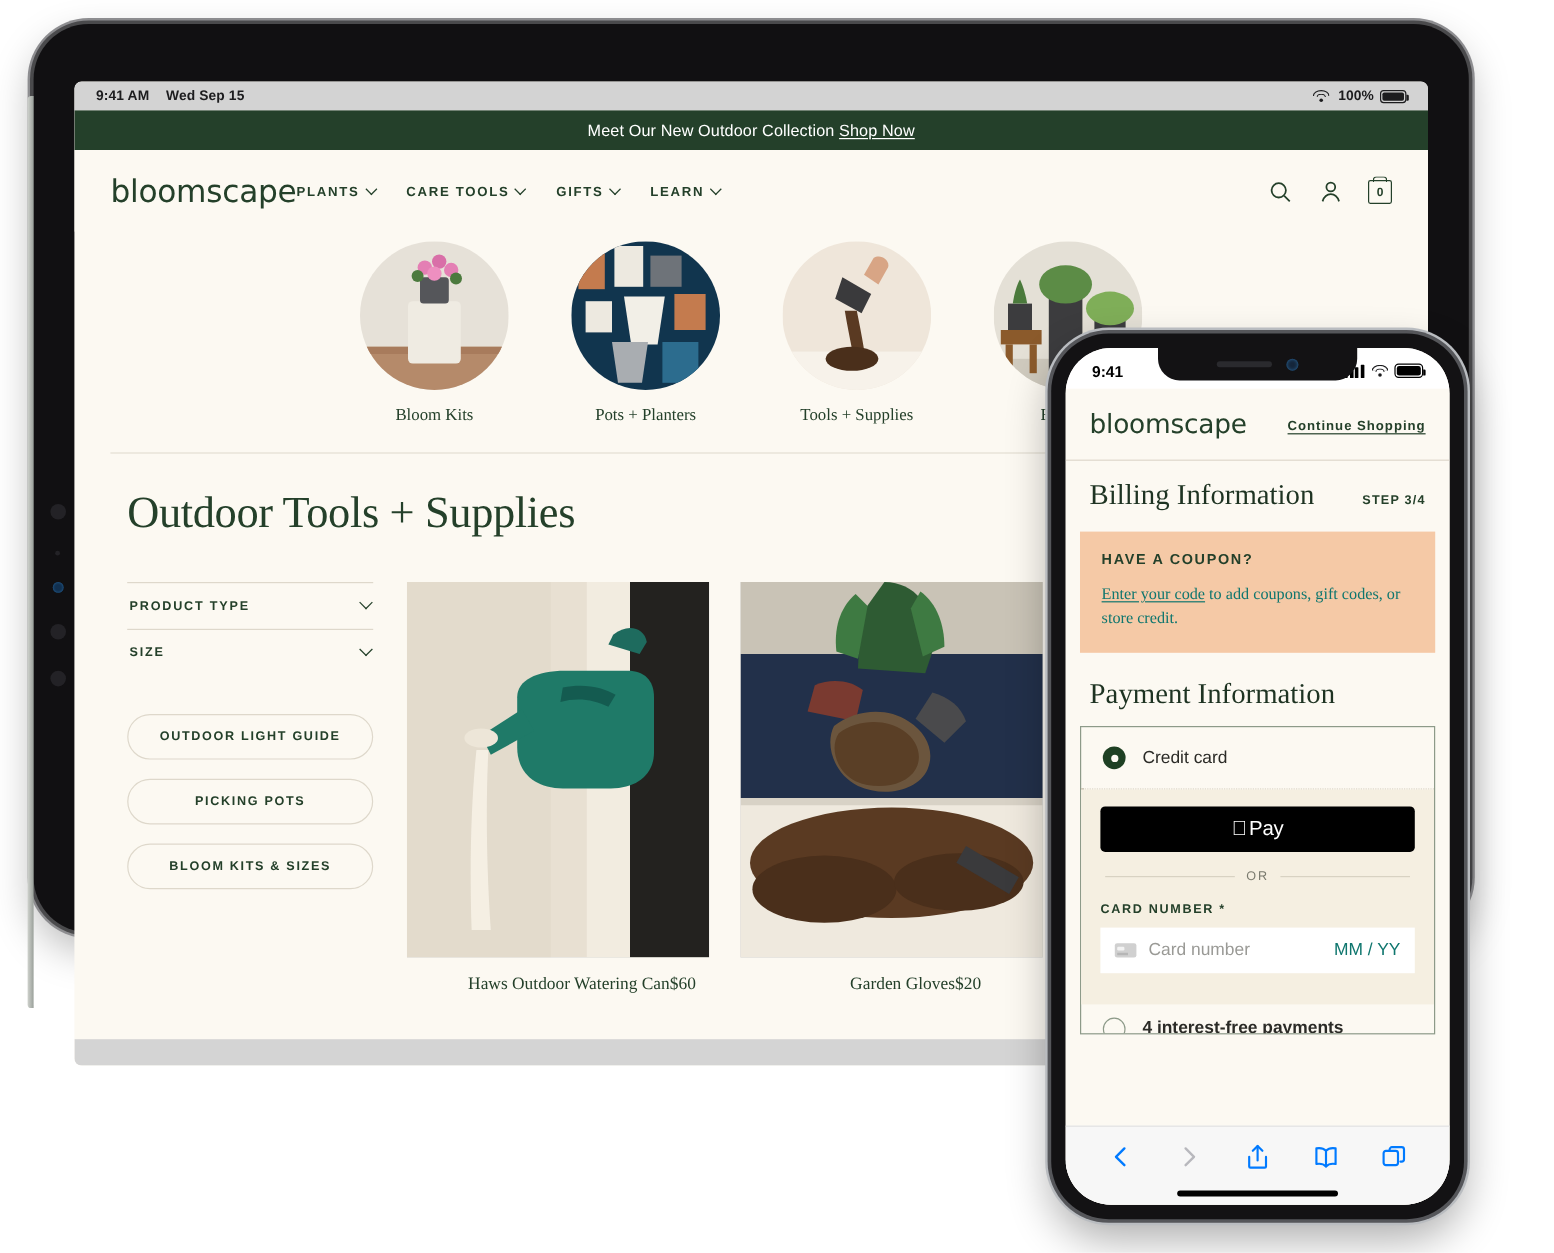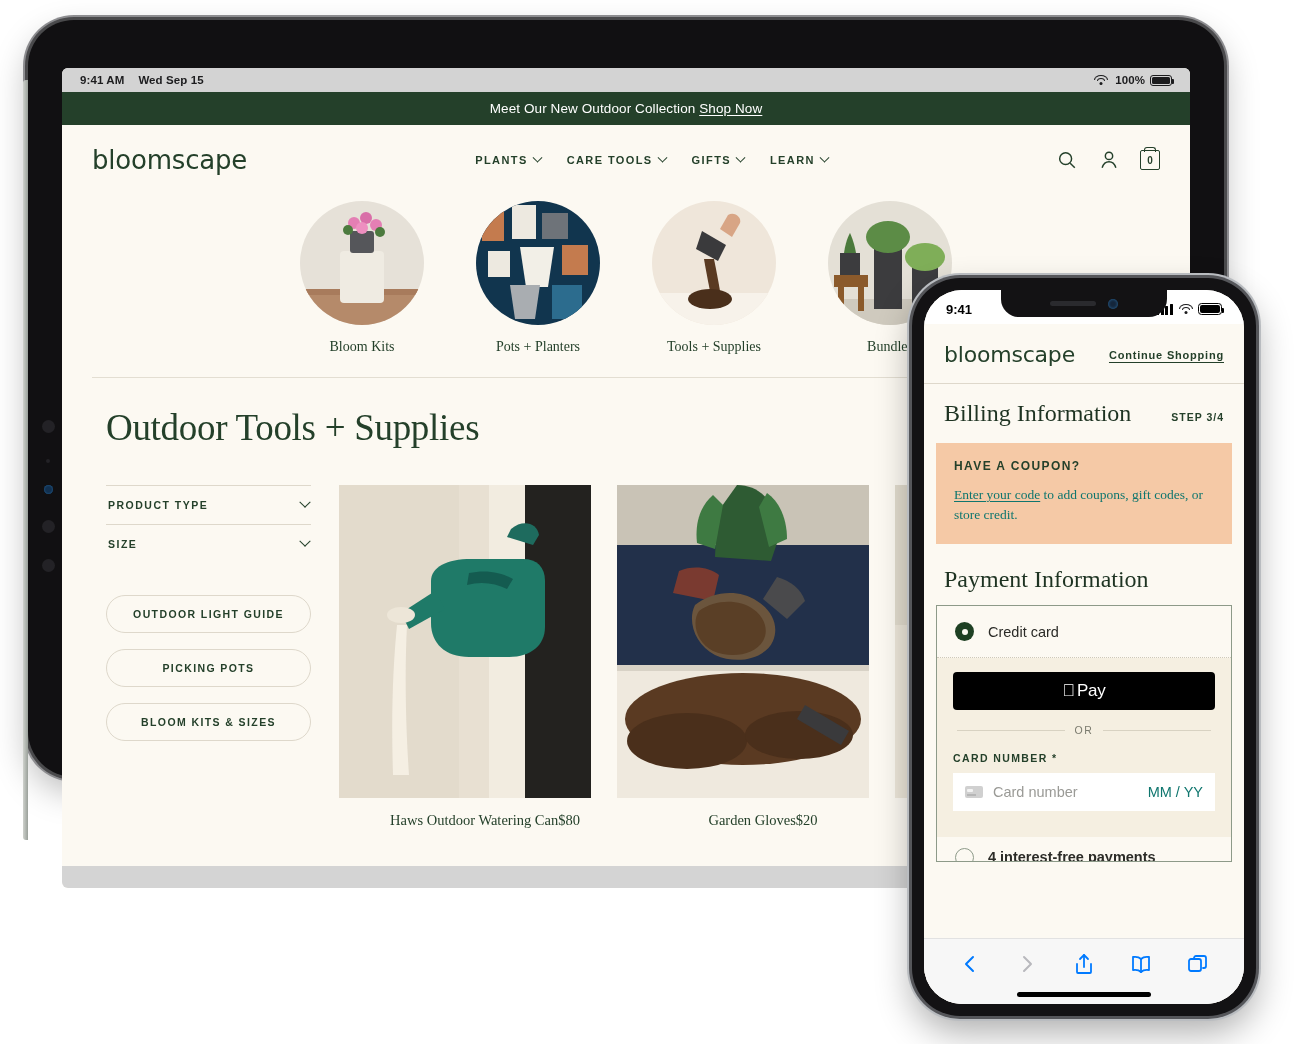--- a/index.html
+++ b/index.html
@@ -74,21 +74,21 @@
 
   
   .site-head {
     display: flex; align-items: center; padding: 20px 30px 18px 30px;
     background: #FCF9F2;
   }
   .brand {
     font-size: 26px; color: #24402A; font-weight: 500;
     letter-spacing: -.2px; font-family: "DejaVu Sans", sans-serif;
   }
-  .mainnav { flex: 1; display: flex; justify-content: center; gap: 26px; }
+  .mainnav { flex: 1; display: flex; justify-content: flex-start; gap: 26px; }
   .navitem {
     display: flex; align-items: center; gap: 6px;
     font-size: 11px; font-weight: 700; letter-spacing: 1.4px;
     color: #24402A;
   }
   .chev { width: 7px; height: 7px; border-right: 1.6px solid #24402A;
           border-bottom: 1.6px solid #24402A; transform: rotate(45deg) translate(-2px,-2px); }
   .headicons { display: flex; align-items: center; gap: 20px; }
   .hi { width: 22px; height: 22px; color: #24402A; }
   .cartbox { width: 20px; height: 20px; border: 1.6px solid #24402A; border-radius: 2px;
@@ -138,21 +138,21 @@
               margin-top: 14px; font-family: "Liberation Serif", serif;
               font-size: 14.5px; color: #24402A; margin-left: 40px; }
   .scrollbar { position: absolute; right: 3px; top: 470px; width: 5px; height: 330px;
                background: #d7d2c6; border-radius: 3px; }
 
   .ipad-homebar { position: absolute; bottom: 0; left: 0; right: 0; height: 22px;
                   background: #d4d4d4; }
 
   
   .iphone-frame {
-    position: absolute; left: 912px; top: 278px;
+    position: absolute; left: 876px; top: 278px;
     width: 344px; height: 738px;
     background: #131214;
     border-radius: 48px;
     box-shadow: 0 0 0 3px #55565a, 0 0 0 5px #b9bcc0, 0 16px 36px rgba(0,0,0,.33);
   }
   .iphone-screen {
     position: absolute; left: 12px; top: 12px; right: 12px; bottom: 12px;
     background: #FCF9F2; border-radius: 38px; overflow: hidden;
   }
   .notch {
@@ -429,21 +429,21 @@
                   <path d="M172 44c12-10 26-6 28 6l-6 10-26-8z" fill="#1E6B5E"></path>
                   <path d="M92 96c0-14 16-22 40-22h52c14 0 22 8 22 22v46c0 18-14 30-36 30h-40c-24 0-38-14-38-34z" fill="#1F7A68"></path>
                   <path d="M96 106l-34 22 8 16 36-20z" fill="#1F7A68"></path>
                   <ellipse cx="62" cy="130" rx="14" ry="8" fill="#EDE6D8"></ellipse>
                   <path d="M58 140c-4 40-6 90-4 150h16c-4-60-4-110-2-150z" fill="#F6F1E6" opacity=".9"></path>
                   <path d="M130 88c18-4 34 0 44 6l-6 10c-12-6-26-8-40-4z" fill="#145B50"></path>
                 </svg>
               </div>
               <div class="prod-row">
                 <span>Haws Outdoor Watering Can</span>
-                <span>$80</span>
+                <span>$60</span>
               </div>
             </div>
 
             <div class="product">
               <div class="prod-img">
                 <svg viewBox="0 0 252 313" width="252" height="313" preserveAspectRatio="none">
                   <rect width="252" height="313" fill="#D8D2C6"></rect>
                   <rect x="0" y="0" width="252" height="60" fill="#C9C3B6"></rect>
                   <path d="M0 60h252v120H0z" fill="#22304A"></path>
                   <path d="M120 0c26 0 40 22 44 46l-10 30-56-4 2-44z" fill="#2E5B33"></path>

